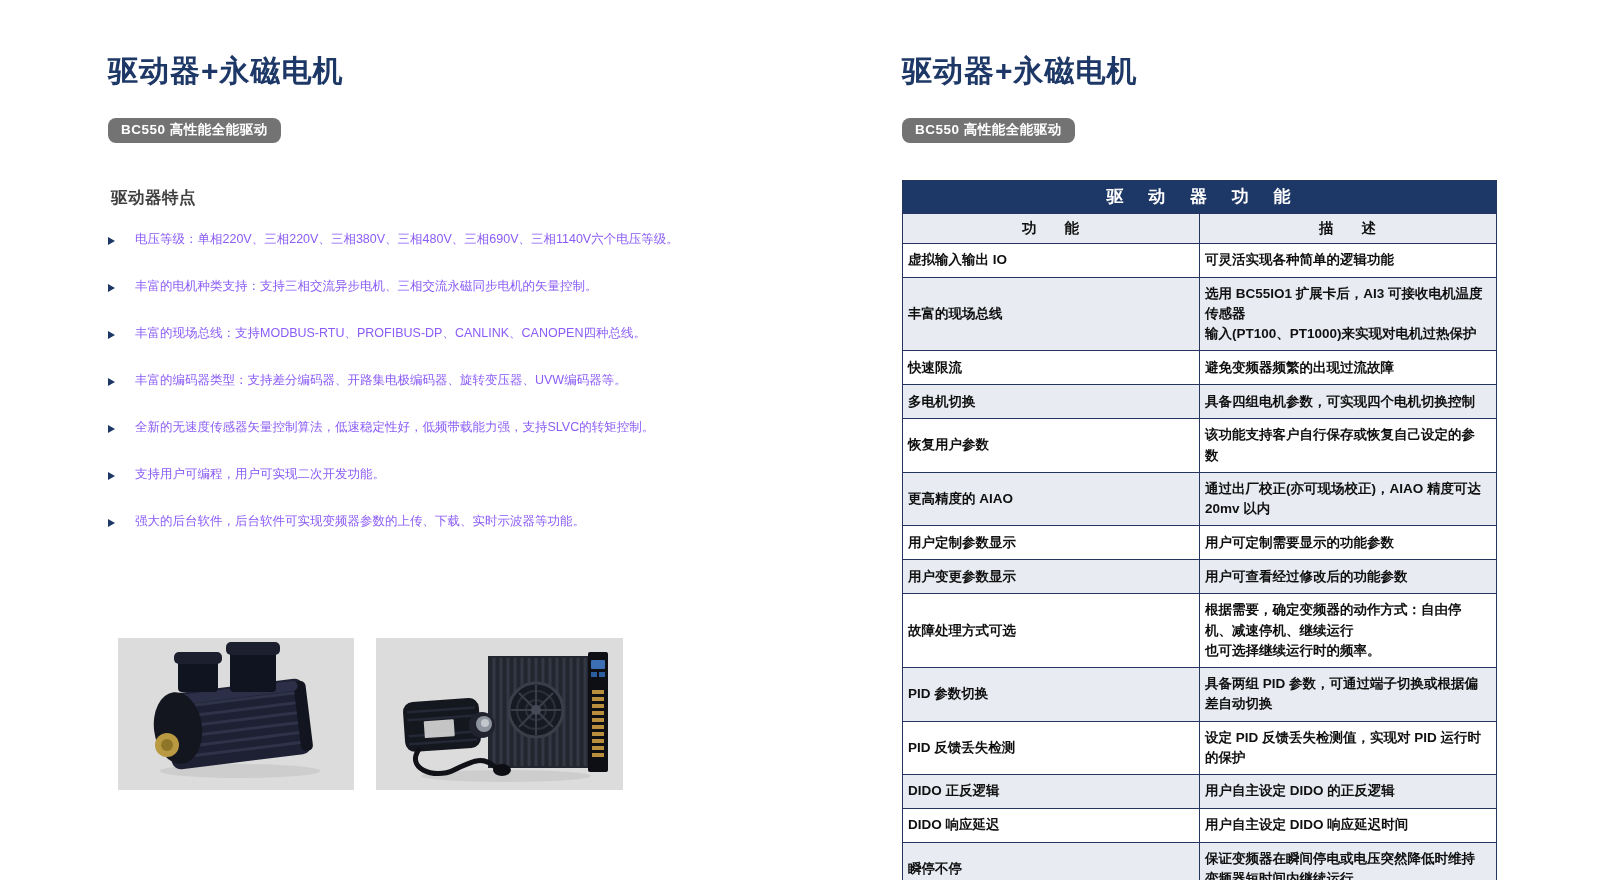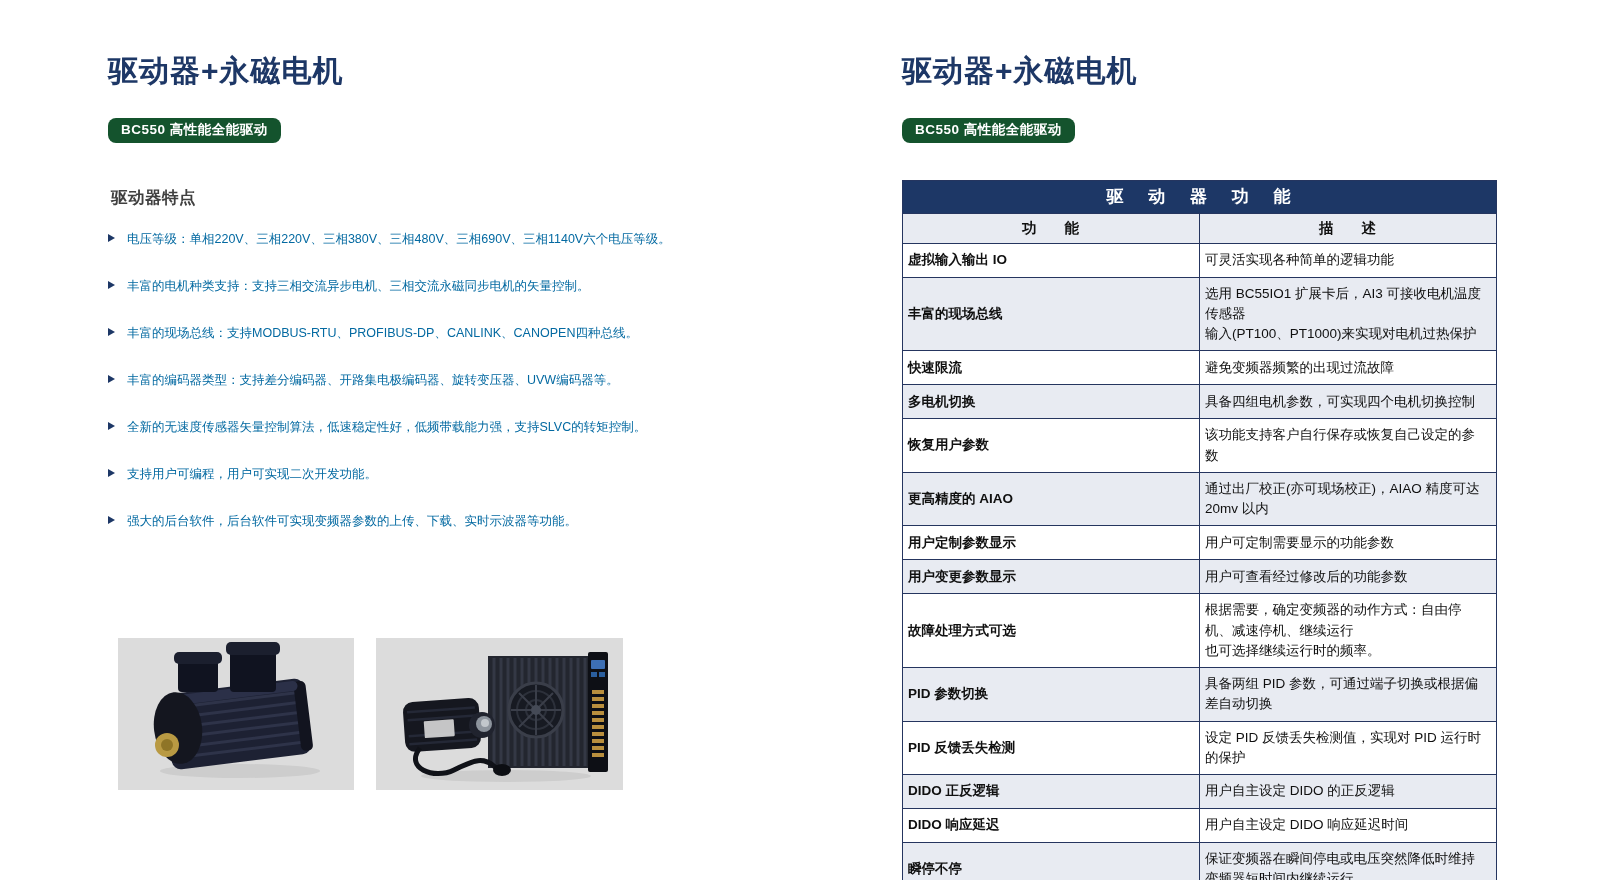--- a/index.html
+++ b/index.html
@@ -13,35 +13,35 @@
   .page-col { position:absolute; top:55px; }
   .left-col  { left:108px; width:560px; }
   .right-col { left:902px; width:595px; }
 
   .page-title {
     margin:0; font-size:30px; font-weight:bold; color:#1d3766;
     letter-spacing:1px; line-height:1.05;
   }
   .model-badge {
     display:inline-block; margin-top:13px;
-    background:#14532d; color:#ffffff;
+    background:#737373; color:#ffffff;
     font-size:13.5px; font-weight:bold; letter-spacing:0.5px;
     padding:3px 13px 4px; border-radius:8px;
   }
 
   
   .features-heading {
     margin:44px 0 0 3px; font-size:16.5px; font-weight:bold;
     color:#404040; letter-spacing:0.5px;
   }
   .features { list-style:none; margin:21px 0 0; padding:0; }
   .features li {
-    display:flex; align-items:flex-start; gap:12px;
+    display:flex; align-items:center; gap:20px;
     margin-bottom:29px; font-size:12.5px; line-height:1.45;
-    color:#0369a1; white-space:nowrap;
+    color:#8b5cf6; white-space:nowrap;
   }
   .arrow-icon {
     flex:none; width:0; height:0; margin-top:4px;
     border-left:7px solid #1d3766;
     border-top:4.5px solid transparent;
     border-bottom:4.5px solid transparent;
   }
   .photos { position:absolute; left:118px; top:638px; display:flex; gap:22px; }
   .photo { margin:0; height:152px; background:#dcdcdc; }
   .photo-a { width:236px; }
@@ -60,21 +60,21 @@
   .col-header-cell {
     background:#e8ebf2; color:#101010; font-size:14.5px; font-weight:bold;
     height:30px; text-align:center; letter-spacing:1px; word-spacing:22px;
   }
   .col-func-w { width:134px; }
   .func-table tbody td {
     font-size:13.5px; padding:6px 10px 6px 5px; line-height:1.5;
     background:#ffffff; vertical-align:middle;
   }
   .func-table tbody td.func { font-weight:700; white-space:nowrap; padding-right:4px; }
-  .func-table tbody td.desc { font-weight:400; white-space:pre-line; }
+  .func-table tbody td.desc { font-weight:700; white-space:pre-line; }
   .func-table tbody tr { height:34px; }
   .func-table tbody tr:nth-child(even) td { background:#e8ebf2; }
 </style>
 </head>
 <body>
 
 <section class="page-col left-col">
   <h1 class="page-title">驱动器+永磁电机</h1><br>
   <div class="model-badge">BC550 高性能全能驱动</div>
   <h2 class="features-heading">驱动器特点</h2>

